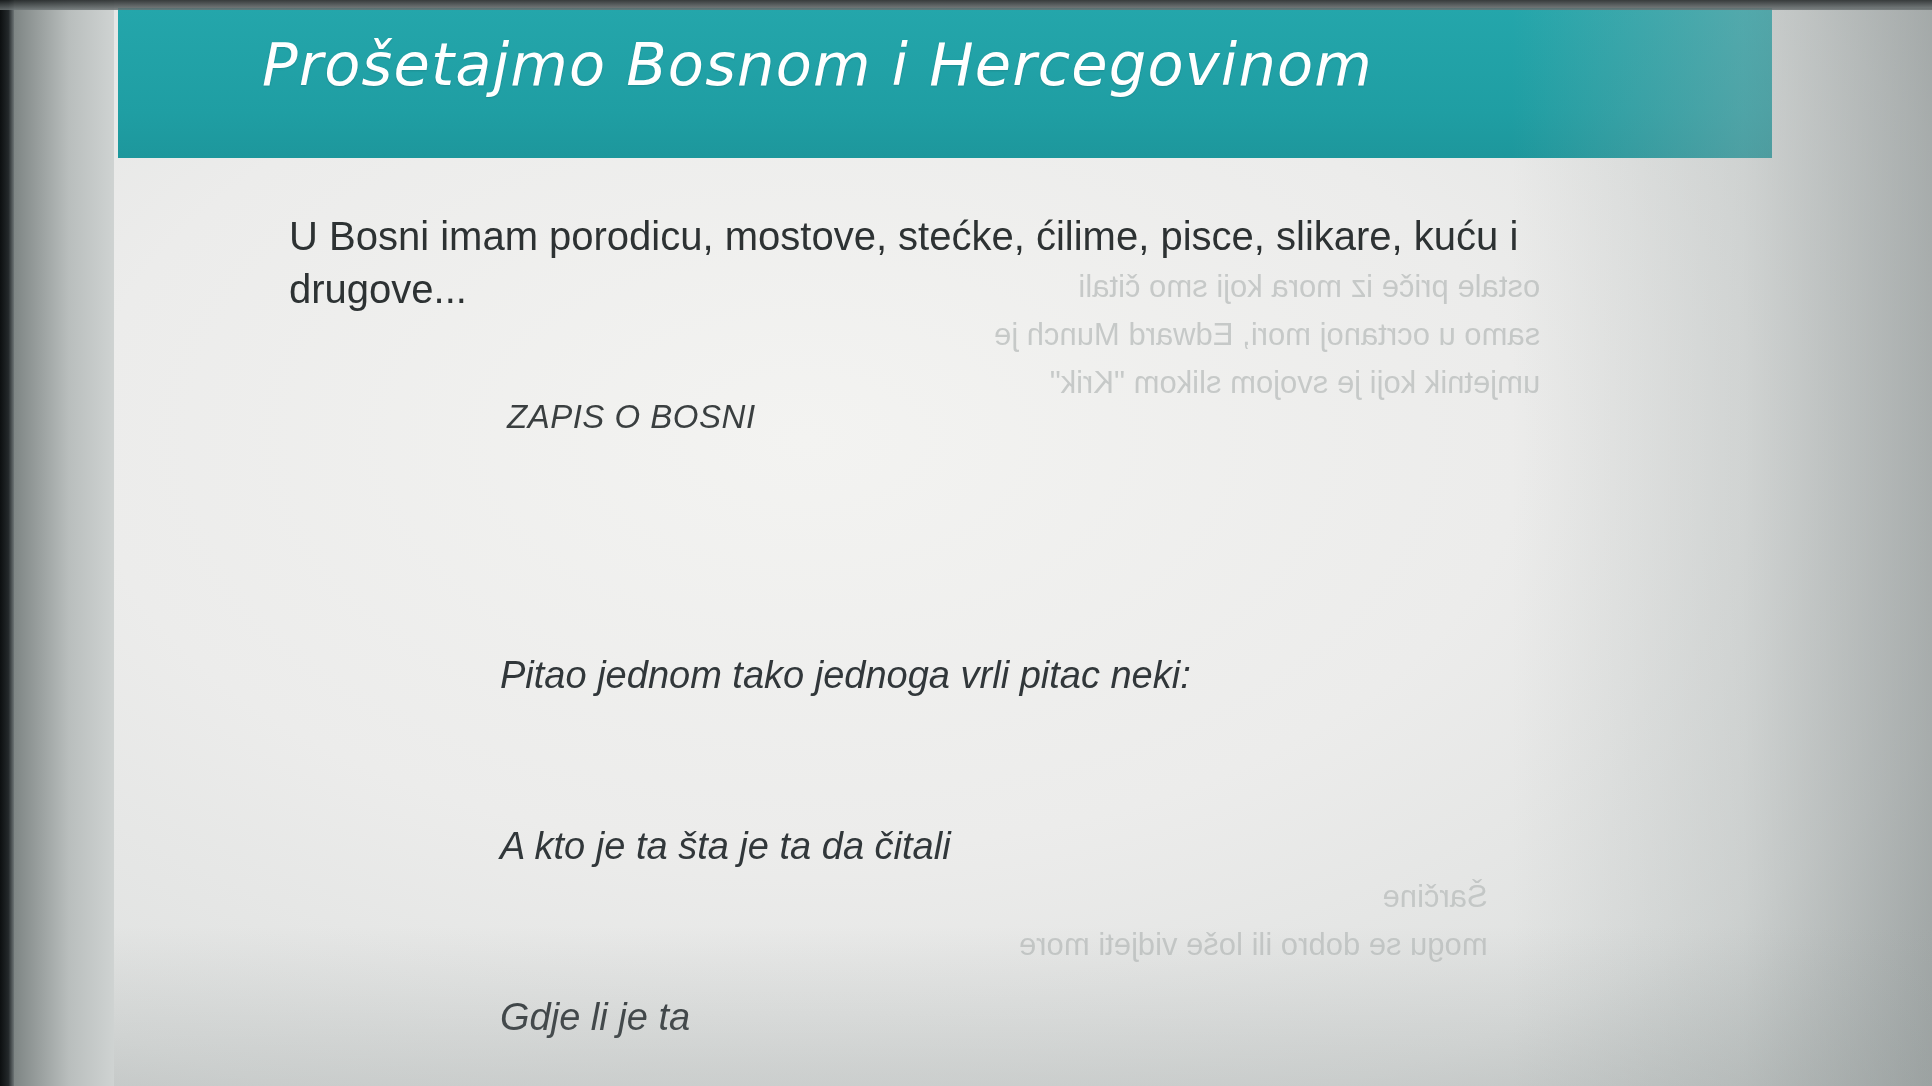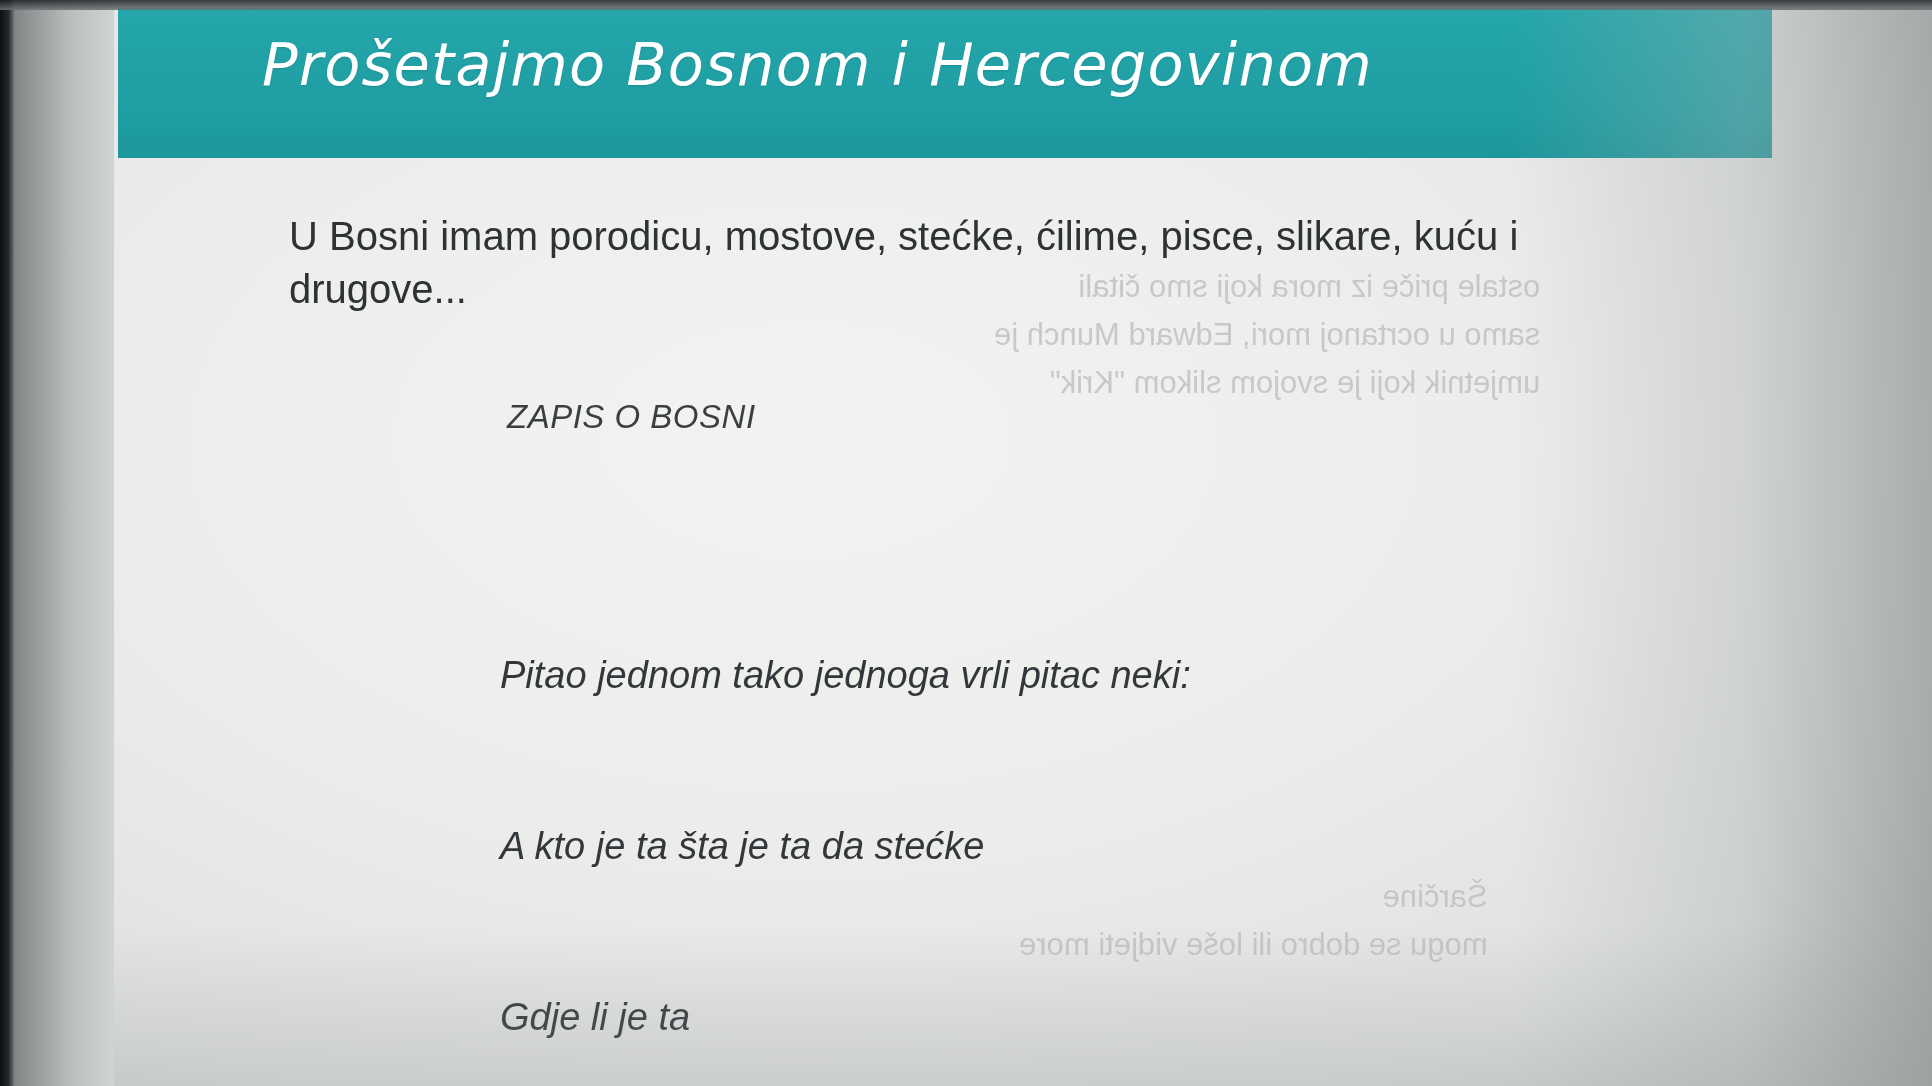--- a/index.html
+++ b/index.html
@@ -177,21 +177,21 @@
     <div class="banner">
       <div class="banner-title">Prošetajmo Bosnom i Hercegovinom</div>
     </div>
 
     <div class="intro">U Bosni imam porodicu, mostove, stećke, ćilime, pisce, slikare, kuću i drugove...</div>
 
     <div class="poem-title">ZAPIS O BOSNI</div>
 
     <div class="poem">
       <span class="line">Pitao jednom tako jednoga vrli pitac neki:</span>
-      <span class="line">A kto je ta šta je ta da stećke</span>
+      <span class="line">A kto je ta šta je ta da čitali</span>
       <span class="line">Gdje li je ta</span>
       
       
       
       
       
       
     </div>
 
     <div class="paper-shade-right"></div>

